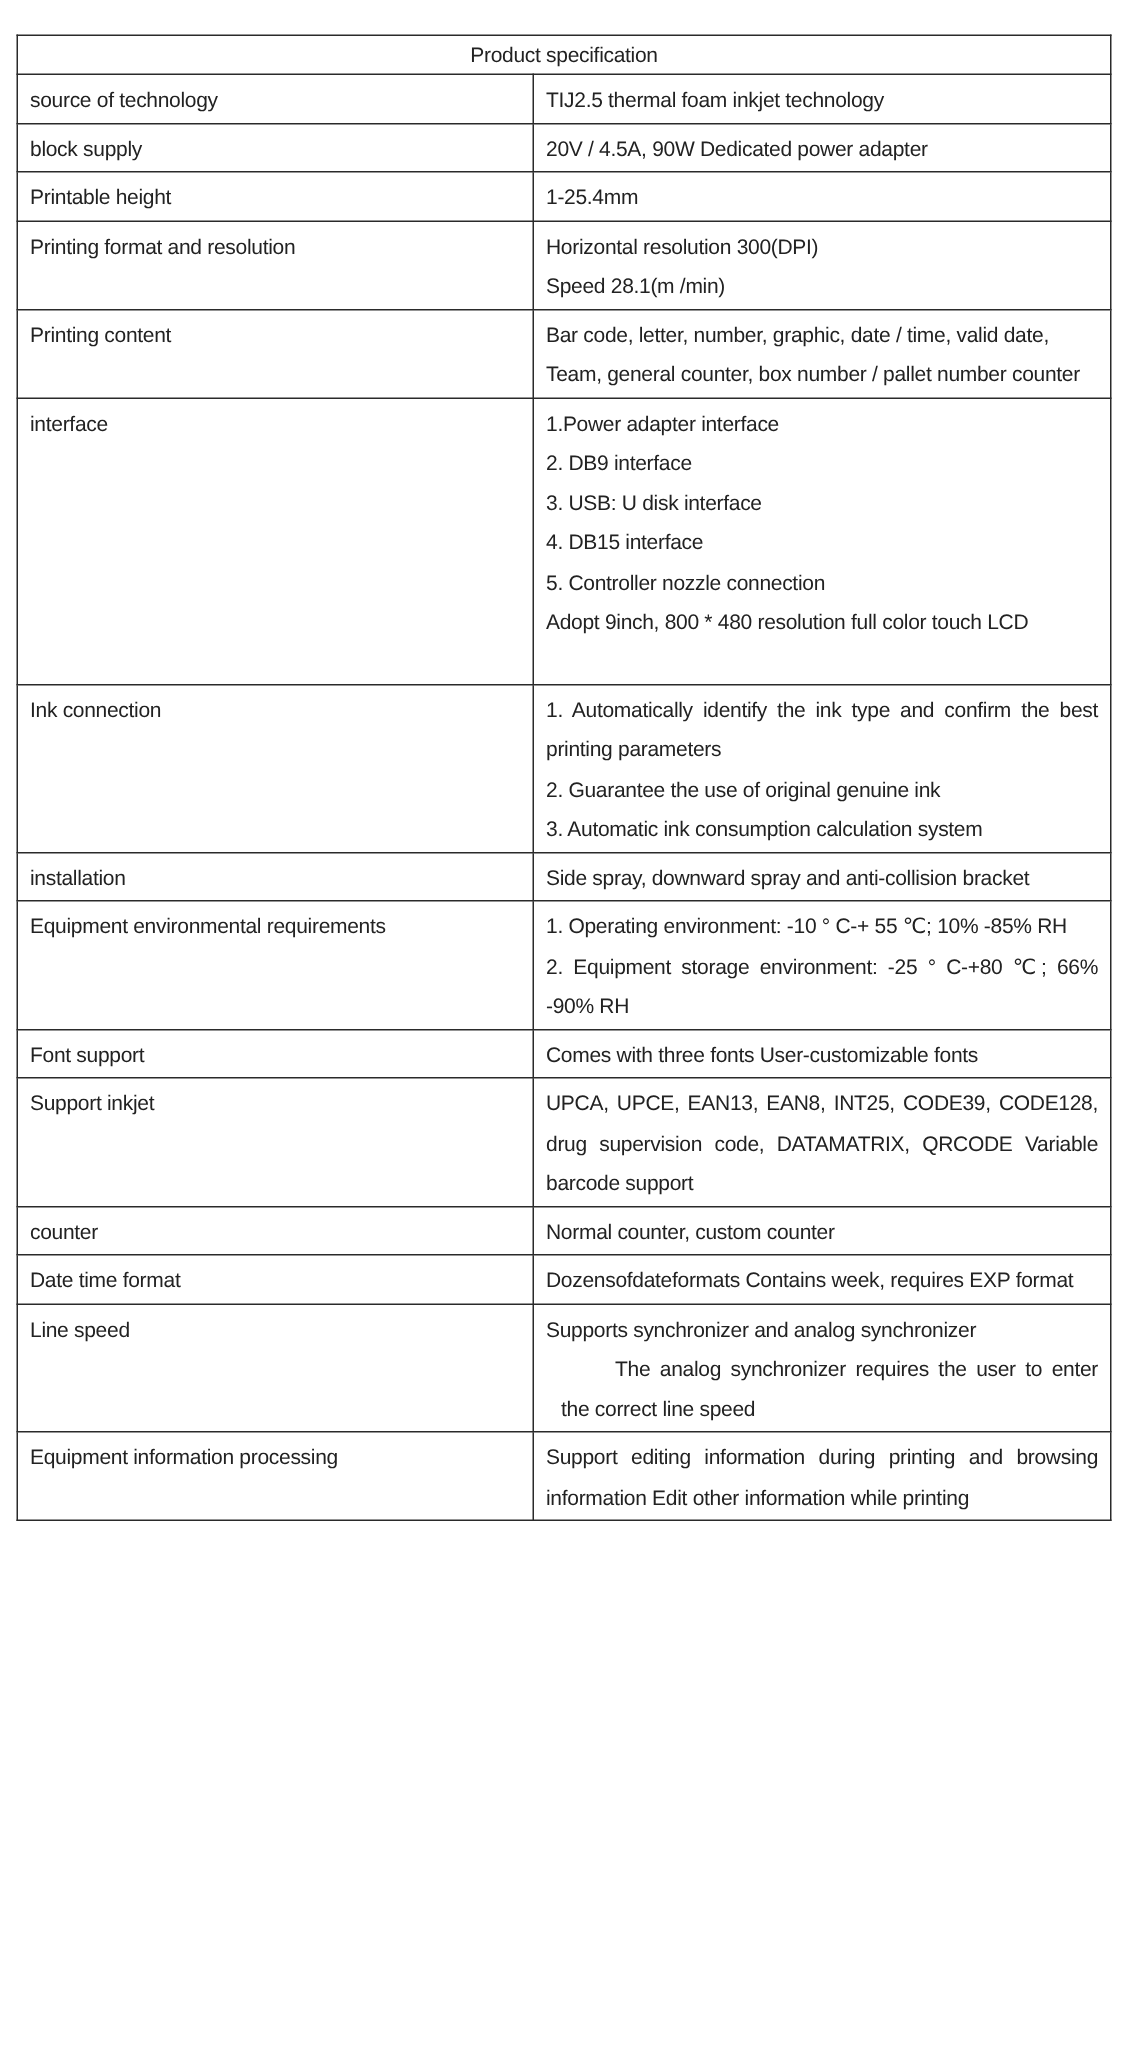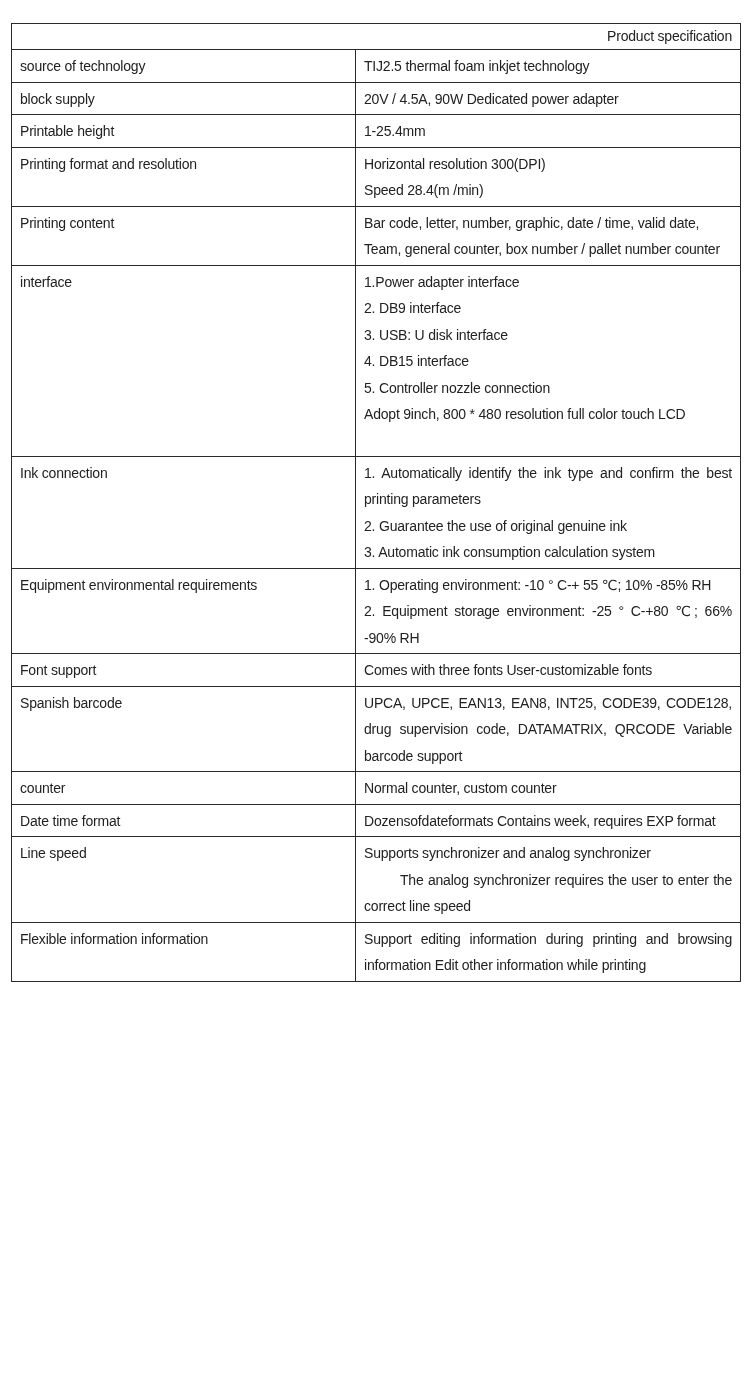--- a/index.html
+++ b/index.html
@@ -26,32 +26,32 @@
       letter-spacing: -0.2px;
     }
     .spec-table td, .spec-table th {
       border: 1.5px solid #2a2a2a;
       vertical-align: top;
       padding: 3px 8px 2px 8px;
       line-height: 26.5px;
       font-weight: normal;
     }
     .spec-table th {
-      text-align: right;
+      text-align: center;
       padding: 0 8px;
       line-height: 25px;
     }
     .col-label { width: 344px; }
     .col-value { width: 385px; }
     .val-line {
       display: block;
       text-align: justify;
       text-align-last: left;
     }
-    .val-line.indent { text-indent: 36px; }
+    .val-line.indent { text-indent: 36px; margin-left: 10px; }
     .spacer { height: 26px; display: block; }
   </style>
 </head>
 <body>
 
 <table class="spec-table">
   <colgroup>
     <col class="col-label">
     <col class="col-value">
   </colgroup>
@@ -76,21 +76,21 @@
     <tr>
       <td>Printable height</td>
       <td>
         <span class="val-line">1-25.4mm</span>
       </td>
     </tr>
     <tr>
       <td>Printing format and resolution</td>
       <td>
         <span class="val-line">Horizontal resolution 300(DPI)</span>
-        <span class="val-line">Speed 28.4(m /min)</span>
+        <span class="val-line">Speed 28.1(m /min)</span>
       </td>
     </tr>
     <tr>
       <td>Printing content</td>
       <td>
         <span class="val-line">Bar code, letter, number, graphic, date / time, valid date,</span>
         <span class="val-line">Team, general counter, box number / pallet number counter</span>
       </td>
     </tr>
     <tr>
@@ -107,34 +107,40 @@
     </tr>
     <tr>
       <td>Ink connection</td>
       <td>
         <span class="val-line">1. Automatically identify the ink type and confirm the best printing parameters</span>
         <span class="val-line">2. Guarantee the use of original genuine ink</span>
         <span class="val-line">3. Automatic ink consumption calculation system</span>
       </td>
     </tr>
     <tr>
+      <td>installation</td>
+      <td>
+        <span class="val-line">Side spray, downward spray and anti-collision bracket</span>
+      </td>
+    </tr>
+    <tr>
       <td>Equipment environmental requirements</td>
       <td>
         <span class="val-line">1. Operating environment: -10 °  C-+ 55 ℃; 10% -85% RH</span>
         <span class="val-line">2. Equipment storage environment: -25 ° C-+80 ℃; 66% -90% RH</span>
       </td>
     </tr>
     <tr>
       <td>Font support</td>
       <td>
         <span class="val-line">Comes with three fonts User-customizable fonts</span>
       </td>
     </tr>
     <tr>
-      <td>Spanish barcode</td>
+      <td>Support inkjet</td>
       <td>
         <span class="val-line">UPCA, UPCE, EAN13, EAN8, INT25, CODE39, CODE128, drug supervision code, DATAMATRIX, QRCODE Variable barcode support</span>
       </td>
     </tr>
     <tr>
       <td>counter</td>
       <td>
         <span class="val-line">Normal counter, custom counter</span>
       </td>
     </tr>
@@ -145,19 +151,19 @@
       </td>
     </tr>
     <tr>
       <td>Line speed</td>
       <td>
         <span class="val-line">Supports synchronizer and analog synchronizer</span>
         <span class="val-line indent">The analog synchronizer requires the user to enter the correct line speed</span>
       </td>
     </tr>
     <tr>
-      <td>Flexible information information</td>
+      <td>Equipment information processing</td>
       <td>
         <span class="val-line">Support editing information during printing and browsing information   Edit   other information while printing</span>
       </td>
     </tr>
   </tbody>
 </table>
 
 </body></html>

